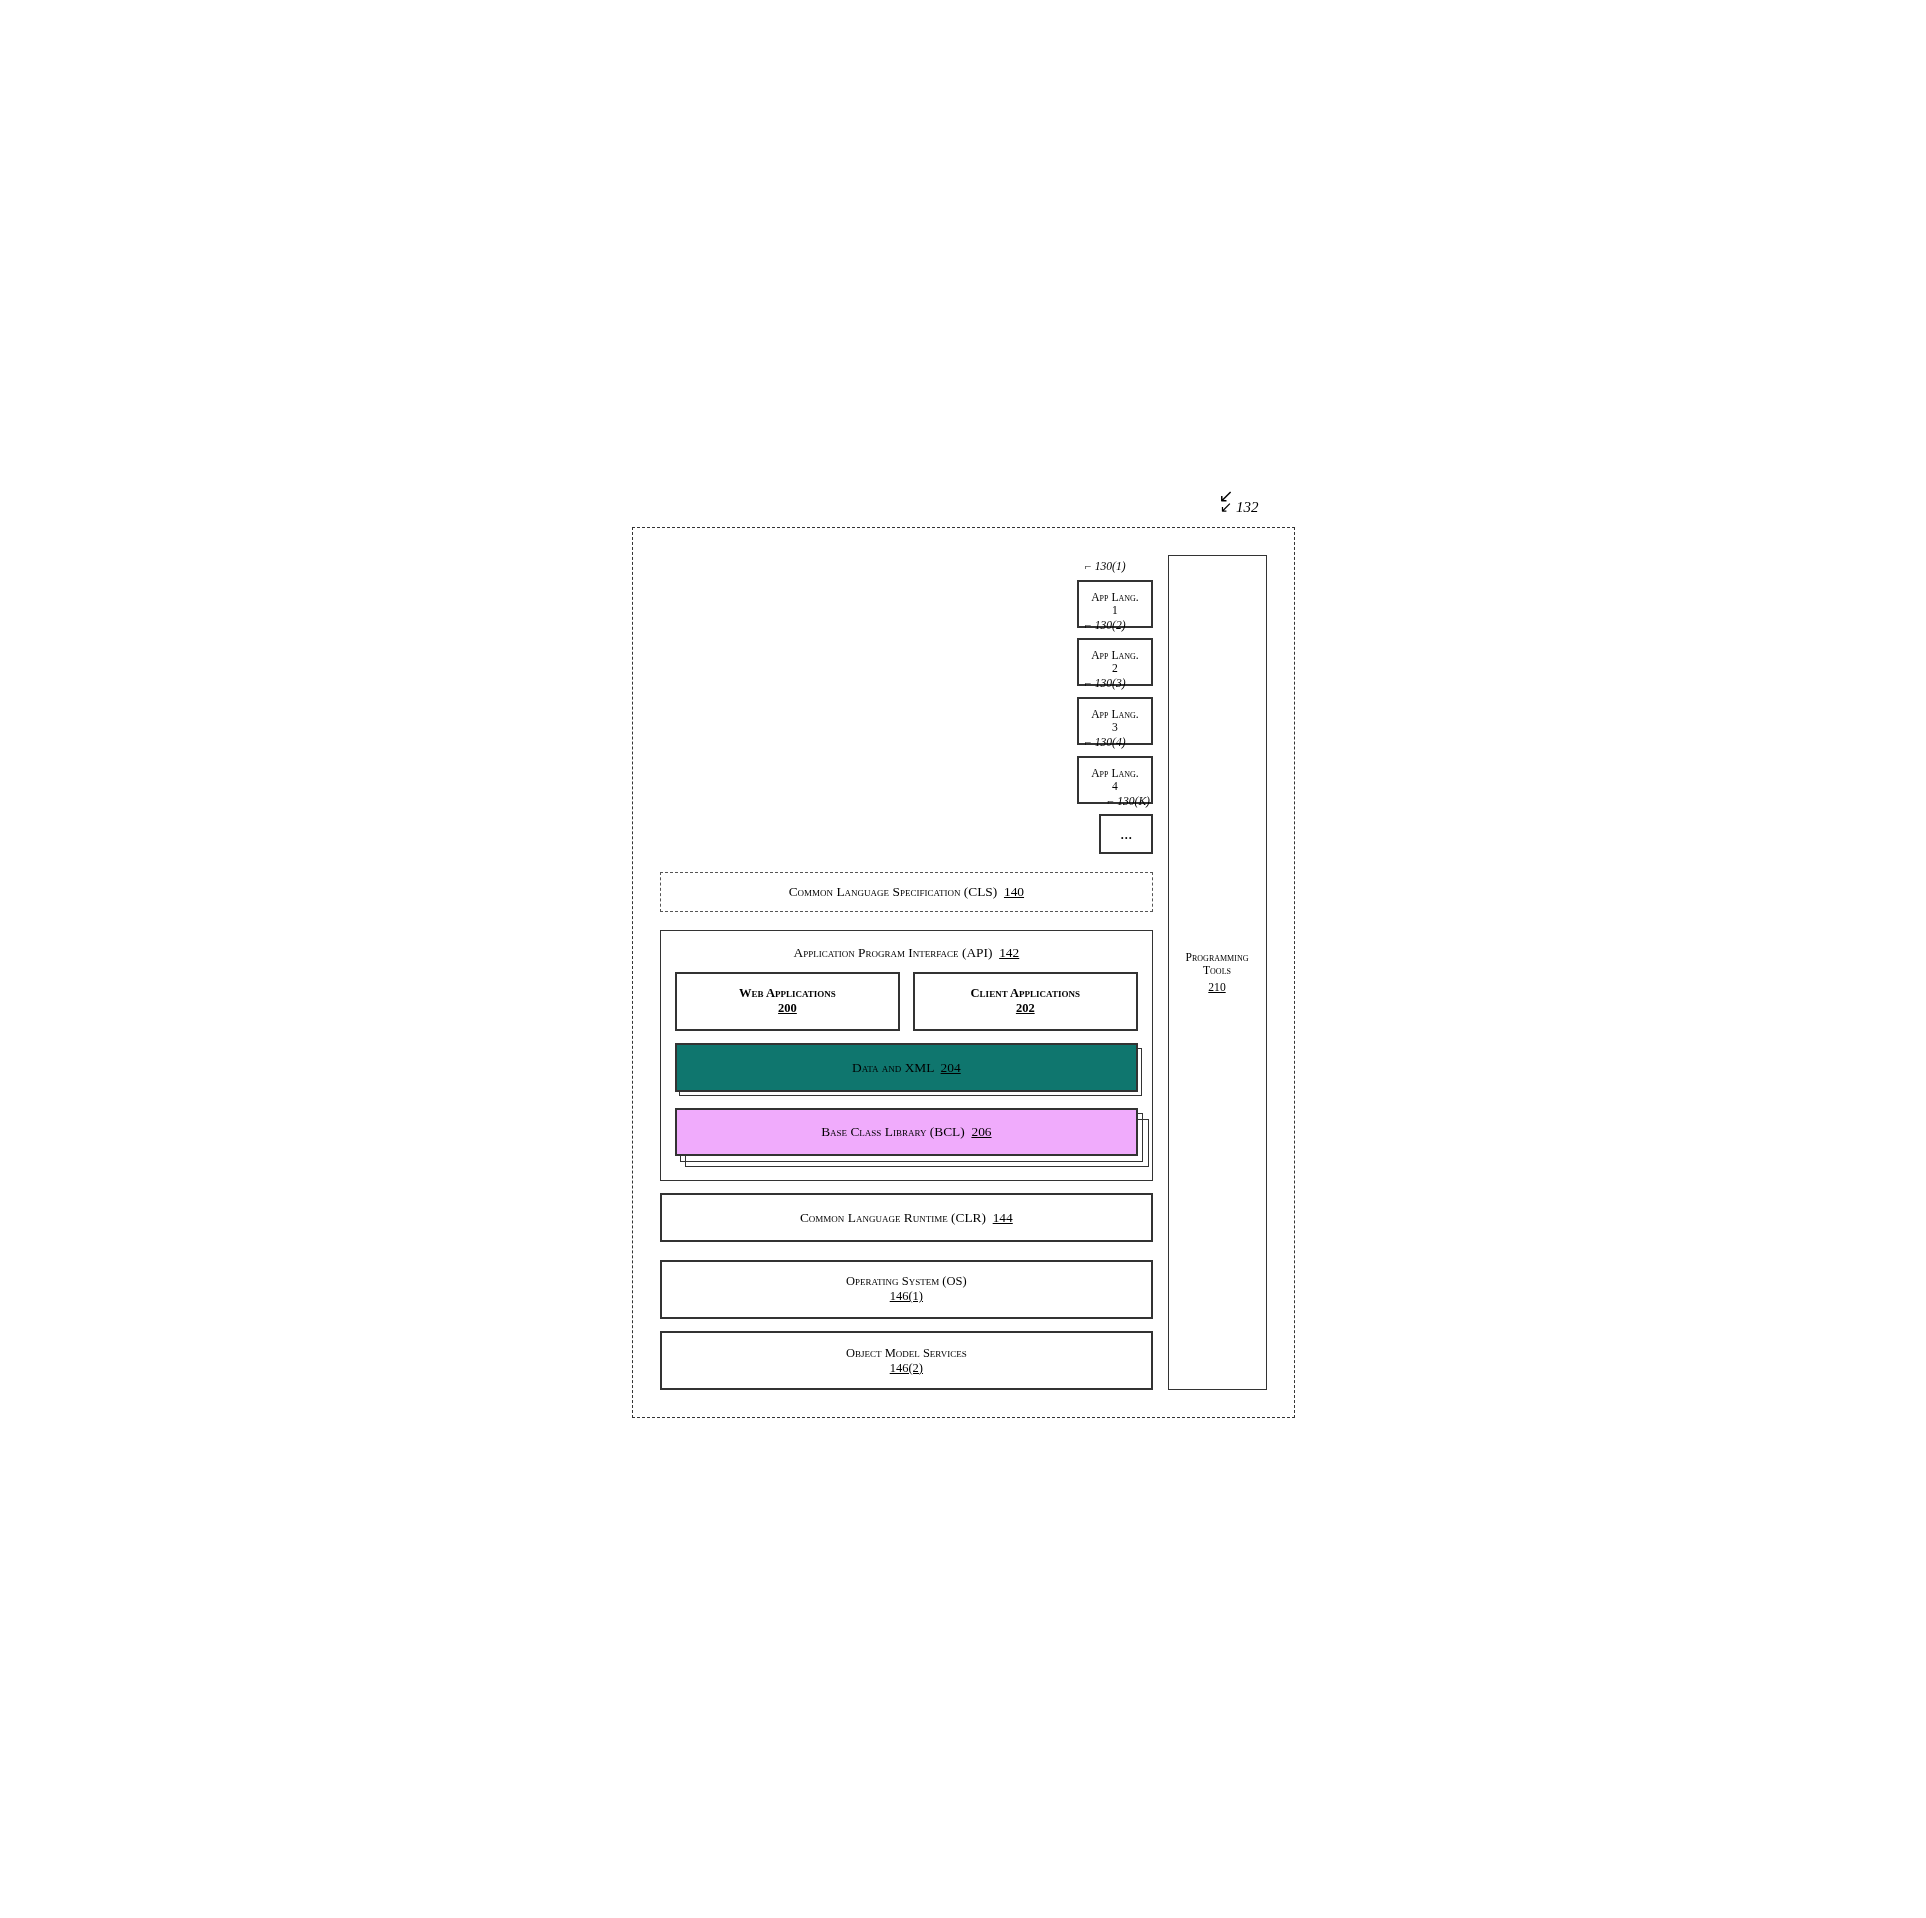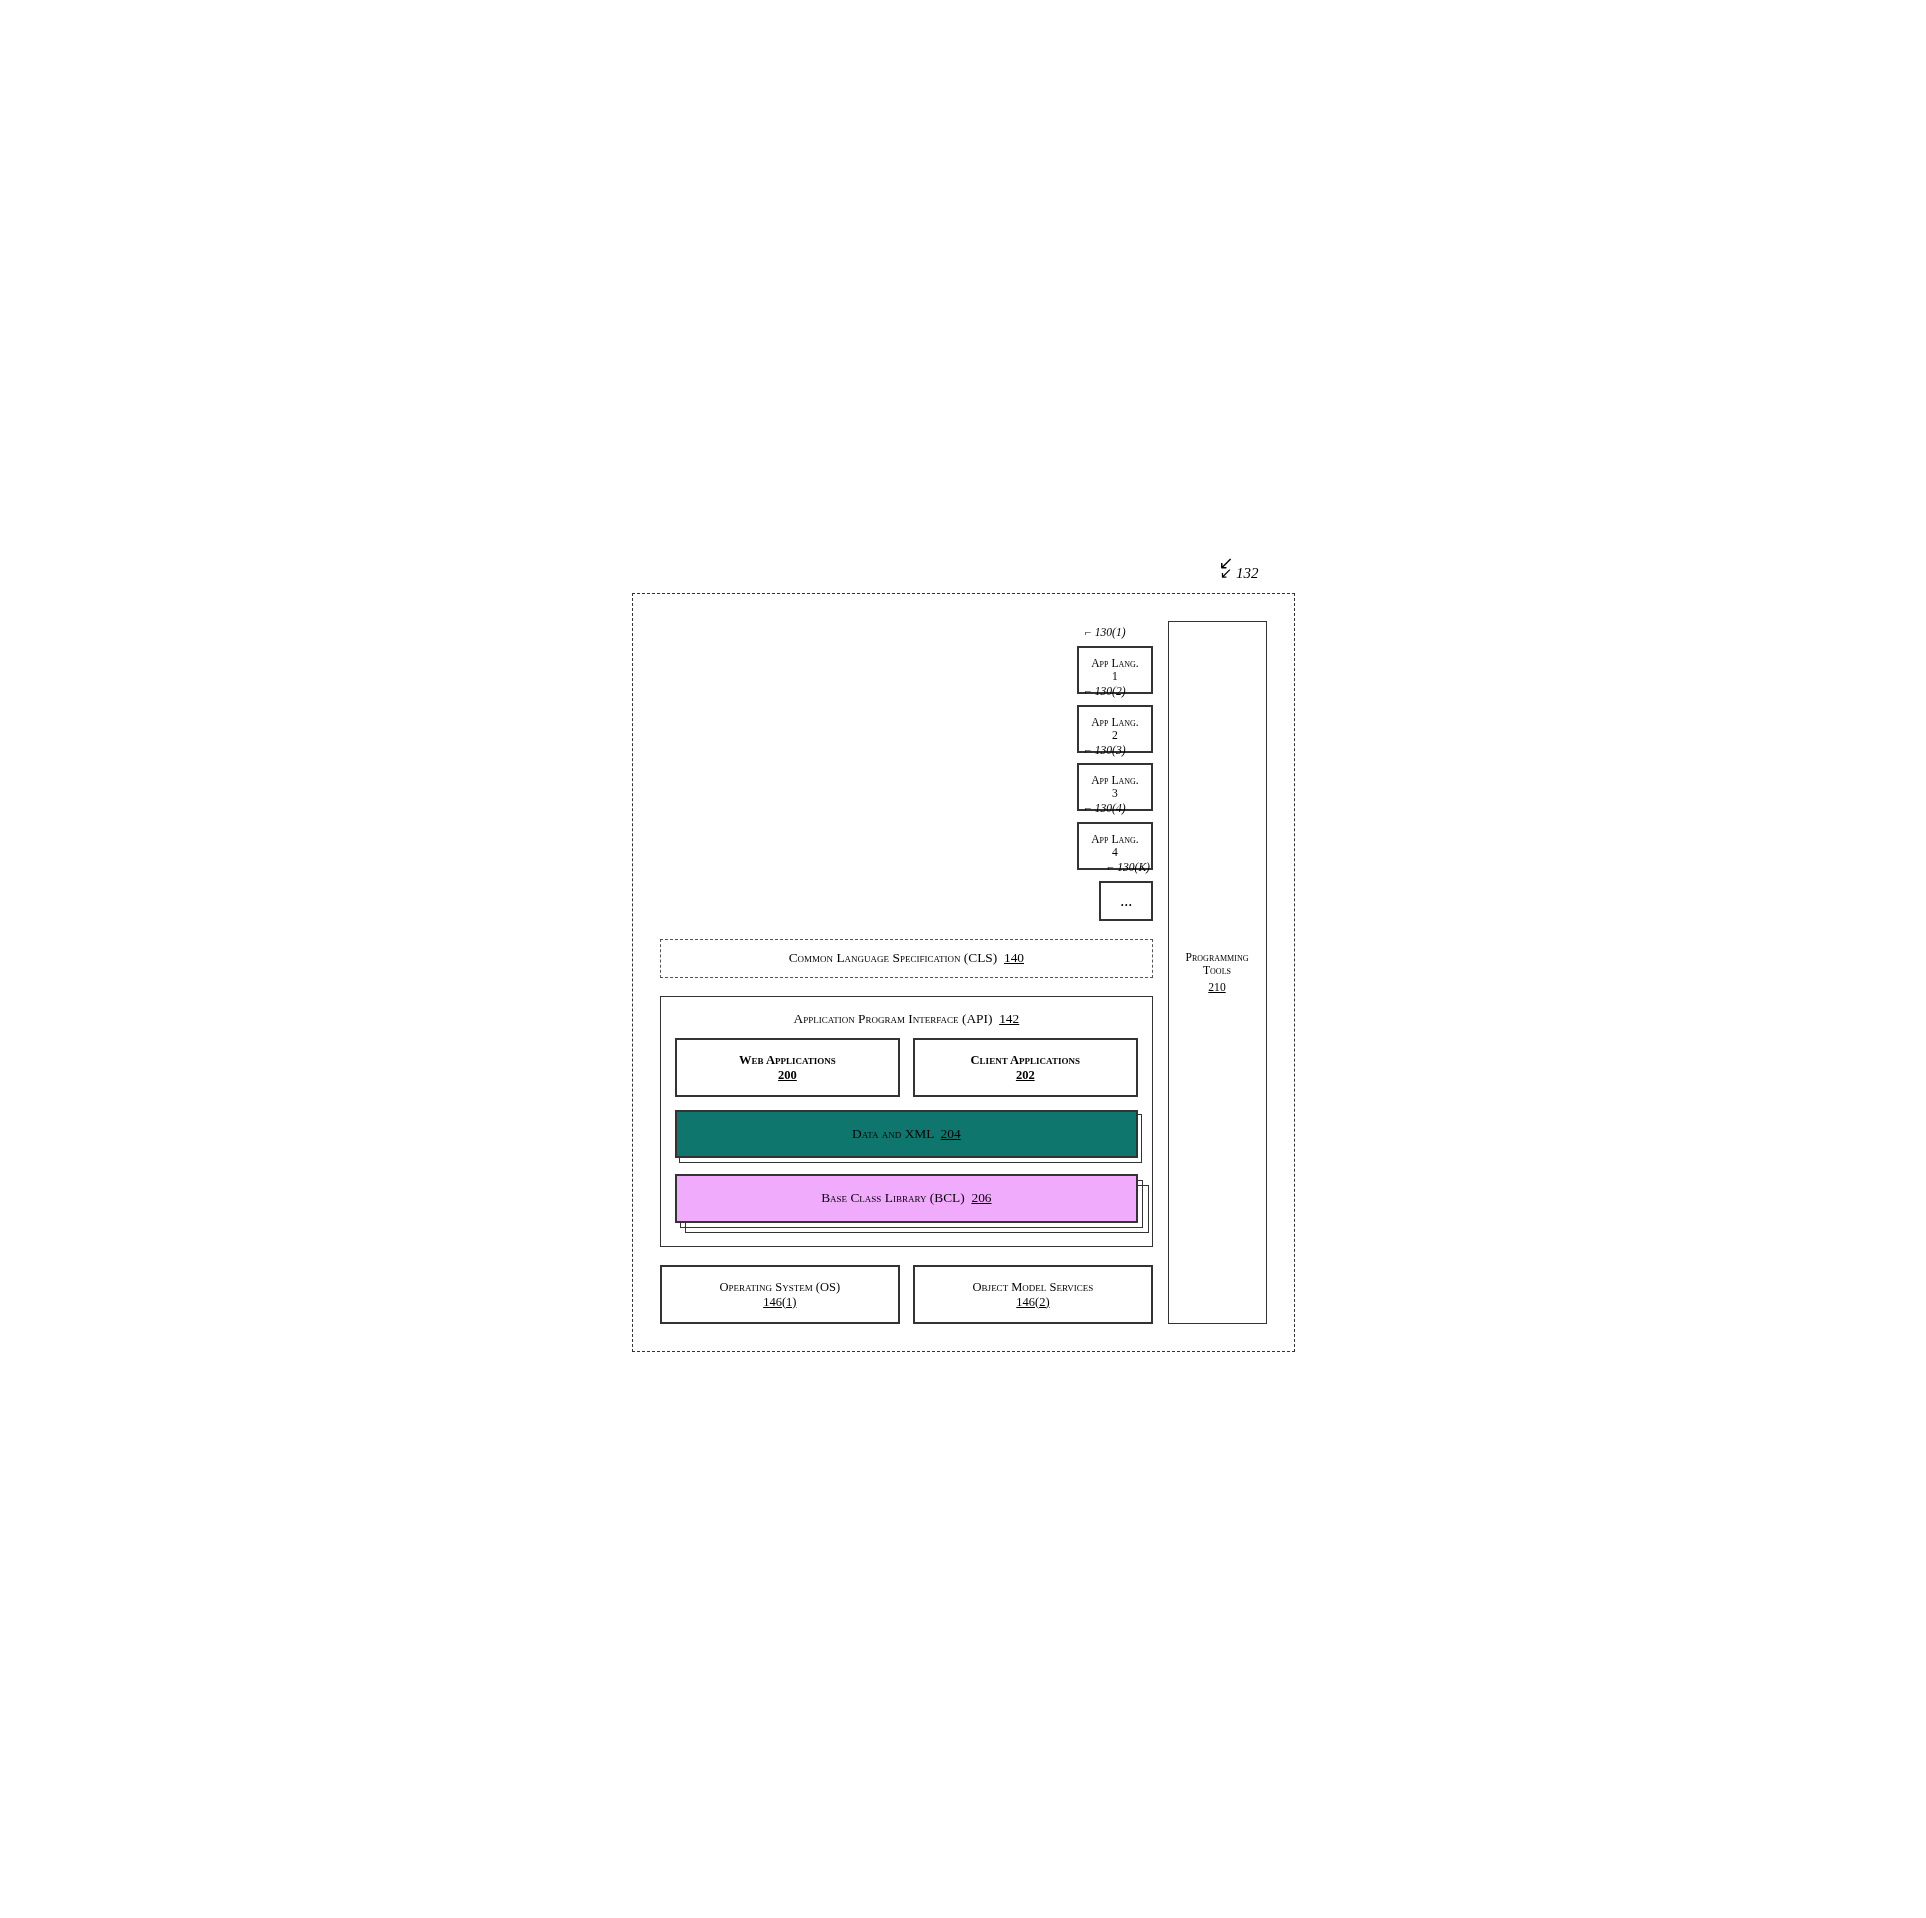--- a/index.html
+++ b/index.html
@@ -196,20 +196,21 @@
       border: 2.2px solid #333;
       padding: 14.3px;
       text-align: center;
       font-size: 13.4px;
       font-variant: small-caps;
       margin-bottom: 3.6px;
     }
 
     .bottom-row {
       display: flex;
+      flex-direction: column;
       gap: 12.5px;
       margin-top: 5.4px;
     }
 
     .bottom-box {
       flex: 1;
       border: 2.2px solid #333;
       padding: 12.5px 9px;
       text-align: center;
       font-size: 12.5px;
@@ -317,20 +318,24 @@
           <div class="shadow2"></div>
           <div class="shadow1"></div>
           <div class="layer-box" style="position:relative;z-index:1;background:#f0abfc;">
             <span class="small-caps-text">Base Class Library (BCL)</span>
             &nbsp;<span class="ref-underline">206</span>
           </div>
         </div>
 
       </div>
 
+      <div class="clr-box">
+        <span class="small-caps-text">Common Language Runtime (CLR)</span>
+        &nbsp;<span class="ref-underline">144</span>
+      </div>
 
       <div class="bottom-row">
         <div class="bottom-box">
           <span class="small-caps-text">Operating System (OS)</span>
           <br>
           <span class="ref-underline">146(1)</span>
         </div>
         <div class="bottom-box">
           <span class="small-caps-text">Object Model Services</span>
           <br>

